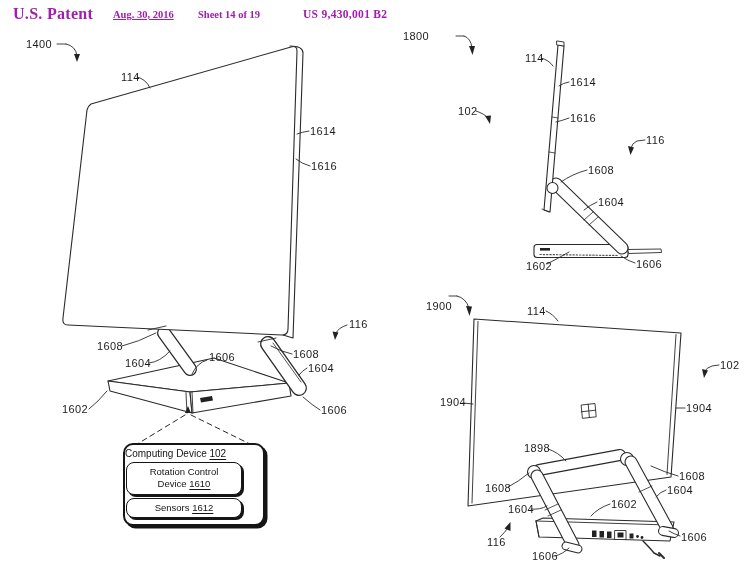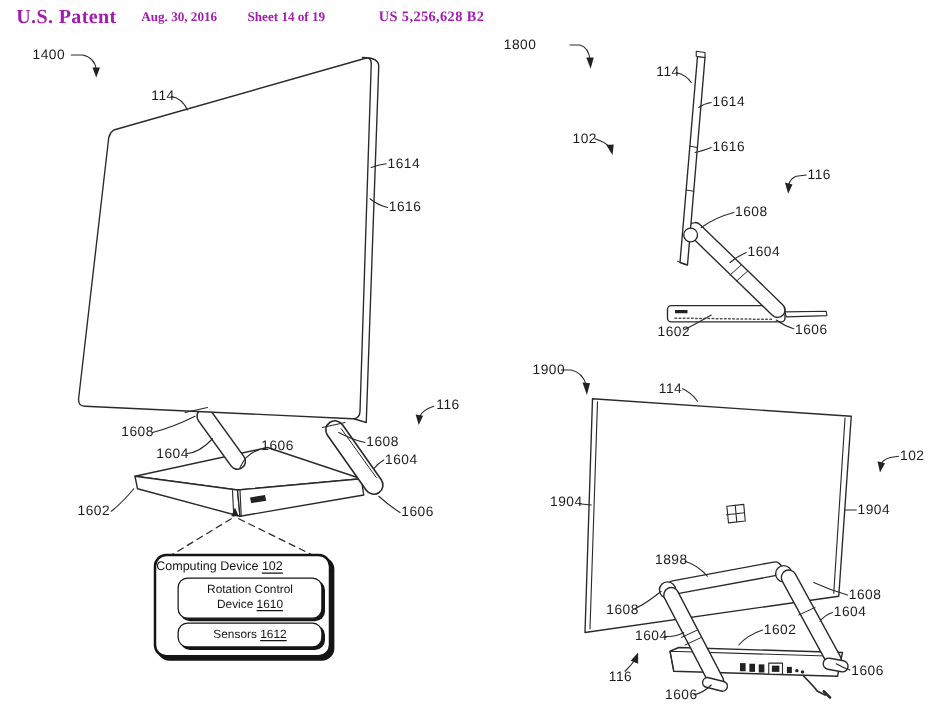--- a/index.html
+++ b/index.html
@@ -1,43 +1,43 @@
 <!DOCTYPE html>
 <html><head>
 <meta charset="utf-8">
 <style>
   html,body{margin:0;padding:0;background:#fff;}
   #page{position:relative;width:746px;height:569px;background:#ffffff;overflow:hidden;
         font-family:"Liberation Sans",sans-serif;color:#1c1c1c;}
   .hdr{position:absolute;white-space:nowrap;color:#a21caf;}
   .hdr-title{left:13px;top:5px;font-family:"Liberation Serif",serif;font-weight:bold;font-size:16px;letter-spacing:.3px;}
-  .hdr-date{left:113px;top:9px;font-family:"Liberation Serif",serif;font-weight:bold;font-size:10.5px;}
+  .hdr-date{left:113px;top:9px;font-family:"Liberation Serif",serif;font-weight:bold;font-size:10.5px;text-decoration:underline;}
   .hdr-sheet{left:198px;top:9px;font-family:"Liberation Serif",serif;font-weight:bold;font-size:10.5px;}
   .hdr-patno{left:303px;top:8px;font-family:"Liberation Serif",serif;font-weight:bold;font-size:11.5px;letter-spacing:.3px;}
   svg#lineart{position:absolute;left:0;top:0;}
   .ref{position:absolute;font-size:11px;letter-spacing:.4px;color:#1d1d1d;white-space:nowrap;}
   .callout{position:absolute;left:123px;top:443px;width:138px;height:79px;background:#fff;
            border:2px solid #151515;border-radius:10px;box-shadow:2.5px 2.5px 0 #151515;}
   .co-title{text-align:left;font-size:10px;margin-top:3px;color:#141414;}
-  .co-box{position:absolute;left:17px;width:114px;background:#fff;border:1.7px solid #151515;border-radius:8px;
+  .co-box{position:absolute;left:1px;width:114px;background:#fff;border:1.7px solid #151515;border-radius:8px;
           box-shadow:2px 2px 0 #151515;text-align:center;font-size:9.5px;line-height:1.25;color:#141414;}
   .co-module{top:17px;height:28px;padding-top:3px;}
   .co-sensors{top:53px;height:15px;padding-top:3px;}
   .u{text-decoration:underline;text-underline-offset:1.5px;}
 </style>
 </head>
 <body>
 
 <div id="page">
 
   <div>
     <span class="hdr hdr-title">U.S. Patent</span>
     <span class="hdr hdr-date">Aug. 30, 2016</span>
     <span class="hdr hdr-sheet">Sheet 14 of 19</span>
-    <span class="hdr hdr-patno">US 5,256,628 B2</span>
+    <span class="hdr hdr-patno">US 9,430,001 B2</span>
   </div>
 
   <svg id="lineart" width="746" height="569" viewBox="0 0 746 569" fill="none" stroke="#2a2a2a" stroke-width="1.1" stroke-linejoin="round" stroke-linecap="round">
 
     <g>
 
       <path d="M108,381 L214,358 L289,383 L190,392 Z" fill="#fff"></path>
       <path d="M108,381 L190,392 L192,413 L110,391 Z" fill="#fff"></path>
       <path d="M190,392 L289,383 L291,396 L192,413 Z" fill="#fff"></path>
       <path d="M186,392.5 L187,413 M192,392 L193,413" stroke-width=".9"></path>
@@ -189,21 +189,21 @@
   <span class="ref" style="left:525px;top:52px">114</span>
   <span class="ref" style="left:570px;top:76px">1614</span>
   <span class="ref" style="left:570px;top:112px">1616</span>
   <span class="ref" style="left:458px;top:105px">102</span>
   <span class="ref" style="left:646px;top:134px">116</span>
   <span class="ref" style="left:588px;top:164px">1608</span>
   <span class="ref" style="left:598px;top:196px">1604</span>
   <span class="ref" style="left:526px;top:260px">1602</span>
   <span class="ref" style="left:636px;top:258px">1606</span>
 
-  <span class="ref" style="left:426px;top:290px">1900</span>
+  <span class="ref" style="left:426px;top:300px">1900</span>
   <span class="ref" style="left:527px;top:305px">114</span>
   <span class="ref" style="left:720px;top:359px">102</span>
   <span class="ref" style="left:440px;top:396px">1904</span>
   <span class="ref" style="left:686px;top:402px">1904</span>
   <span class="ref" style="left:524px;top:442px">1898</span>
   <span class="ref" style="left:485px;top:482px">1608</span>
   <span class="ref" style="left:679px;top:470px">1608</span>
   <span class="ref" style="left:667px;top:484px">1604</span>
   <span class="ref" style="left:508px;top:503px">1604</span>
   <span class="ref" style="left:611px;top:498px">1602</span>

